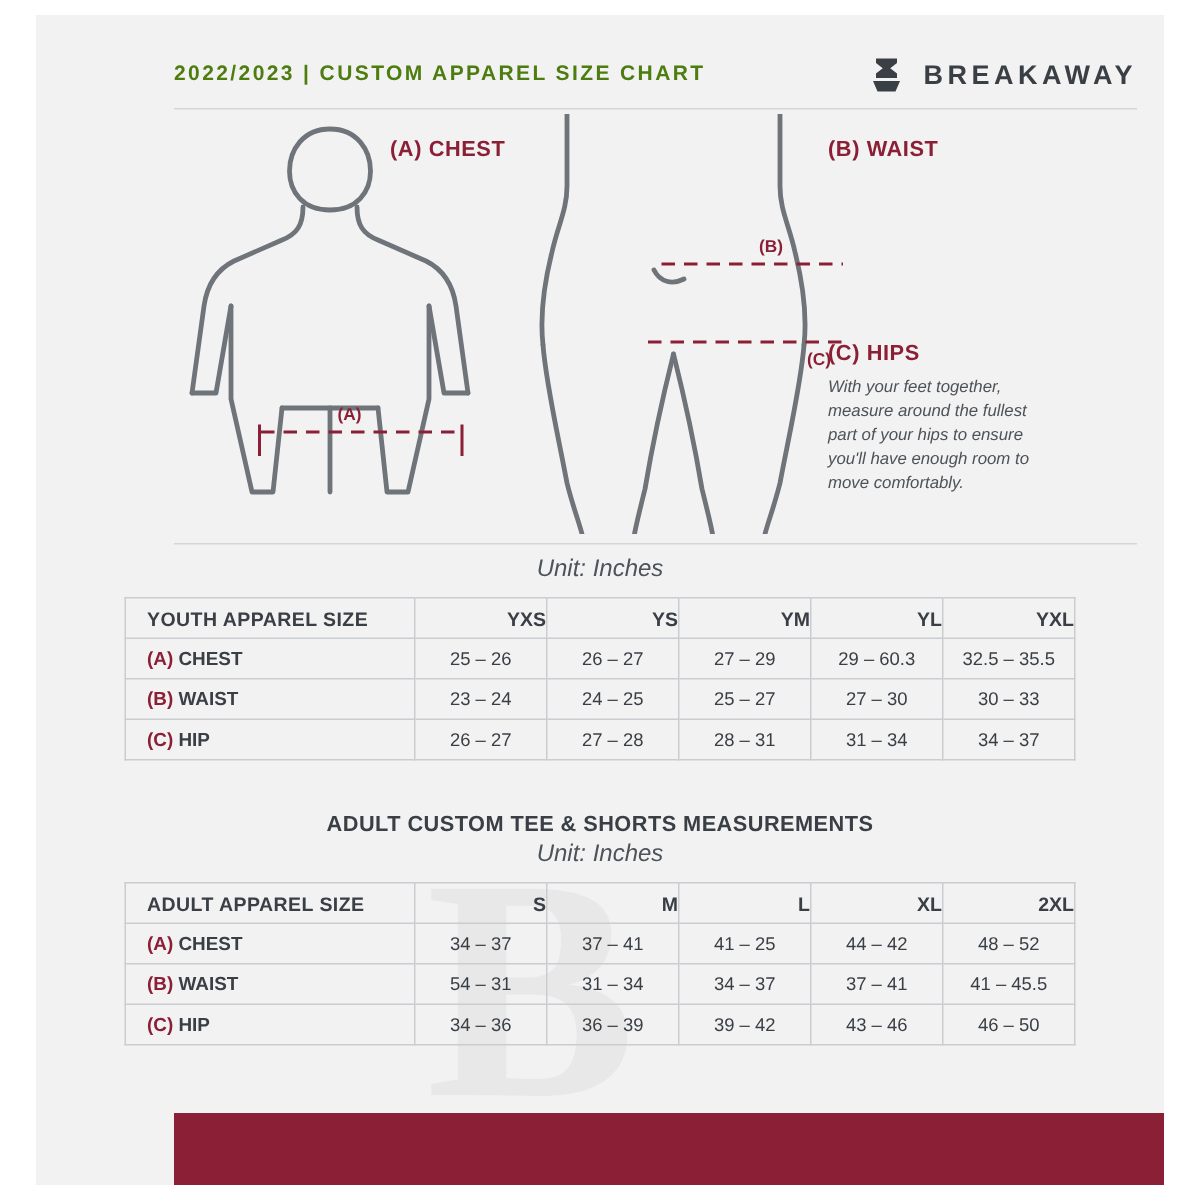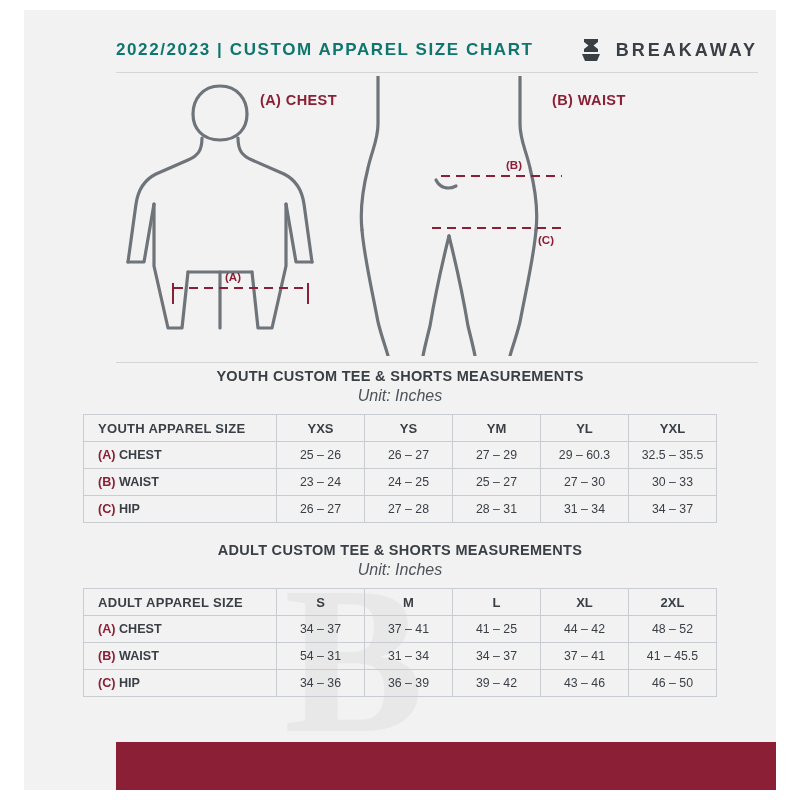--- a/index.html
+++ b/index.html
@@ -46,24 +46,24 @@
     position: absolute;
     left: 0;
     top: 0;
     width: 752px;
     height: 62px;
   }
   .header-title {
     position: absolute;
     left: 92px;
     top: 30px;
-    font-size: 17px;
+    font-size: 14px;
     font-weight: bold;
     letter-spacing: 1.6px;
-    color: #0f766e;
+    color: #4d7c0f;
   }
   .brand {
     position: absolute;
     right: 18px;
     top: 27px;
     display: flex;
     align-items: center;
     gap: 12px;
   }
   .brand-mark {
@@ -163,20 +163,21 @@
     height: 26px;
     font-size: 12.3px;
     color: #3a3f45;
     font-weight: normal;
     text-align: center;
     padding: 0;
   }
   table th {
     font-weight: bold;
     font-size: 13px;
+    text-align: right;
   }
   .col-label {
     width: 178px;
     text-align: left !important;
     padding-left: 14px !important;
   }
   th.col-label {
     letter-spacing: 0.3px;
   }
   .row-label {
@@ -254,26 +255,29 @@
       <div style="position:absolute;left:201px;top:199px;font-size:11.5px;font-weight:bold;color:#8b1f35;">(A)</div>
       <div style="position:absolute;left:482px;top:87px;font-size:11.5px;font-weight:bold;color:#8b1f35;">(B)</div>
       <div style="position:absolute;left:514px;top:162px;font-size:11.5px;font-weight:bold;color:#8b1f35;">(C)</div>
 
       <div class="callout" id="callout-chest">
         <div class="c-title">(A) CHEST</div>
       </div>
       <div class="callout" id="callout-waist">
         <div class="c-title">(B) WAIST</div>
       </div>
+      <div class="callout" id="callout-hips">
+        <div class="c-title">(C) HIPS</div>
+        <div class="c-body">With your feet together, measure around the fullest part of your hips to ensure you'll have enough room to move comfortably.</div>
+      </div>
     </div>
 
     <div class="hr-mid"></div>
 
     <div class="table-block" id="block-youth">
-      <div class="tbl-title">YOUTH CUSTOM TEE &amp; SHORTS MEASUREMENTS</div>
       <div class="tbl-unit">Unit: Inches</div>
       <table>
         <thead>
           <tr>
             <th class="col-label">YOUTH APPAREL SIZE</th>
             <th>YXS</th>
             <th>YS</th>
             <th>YM</th>
             <th>YL</th>
             <th>YXL</th>

